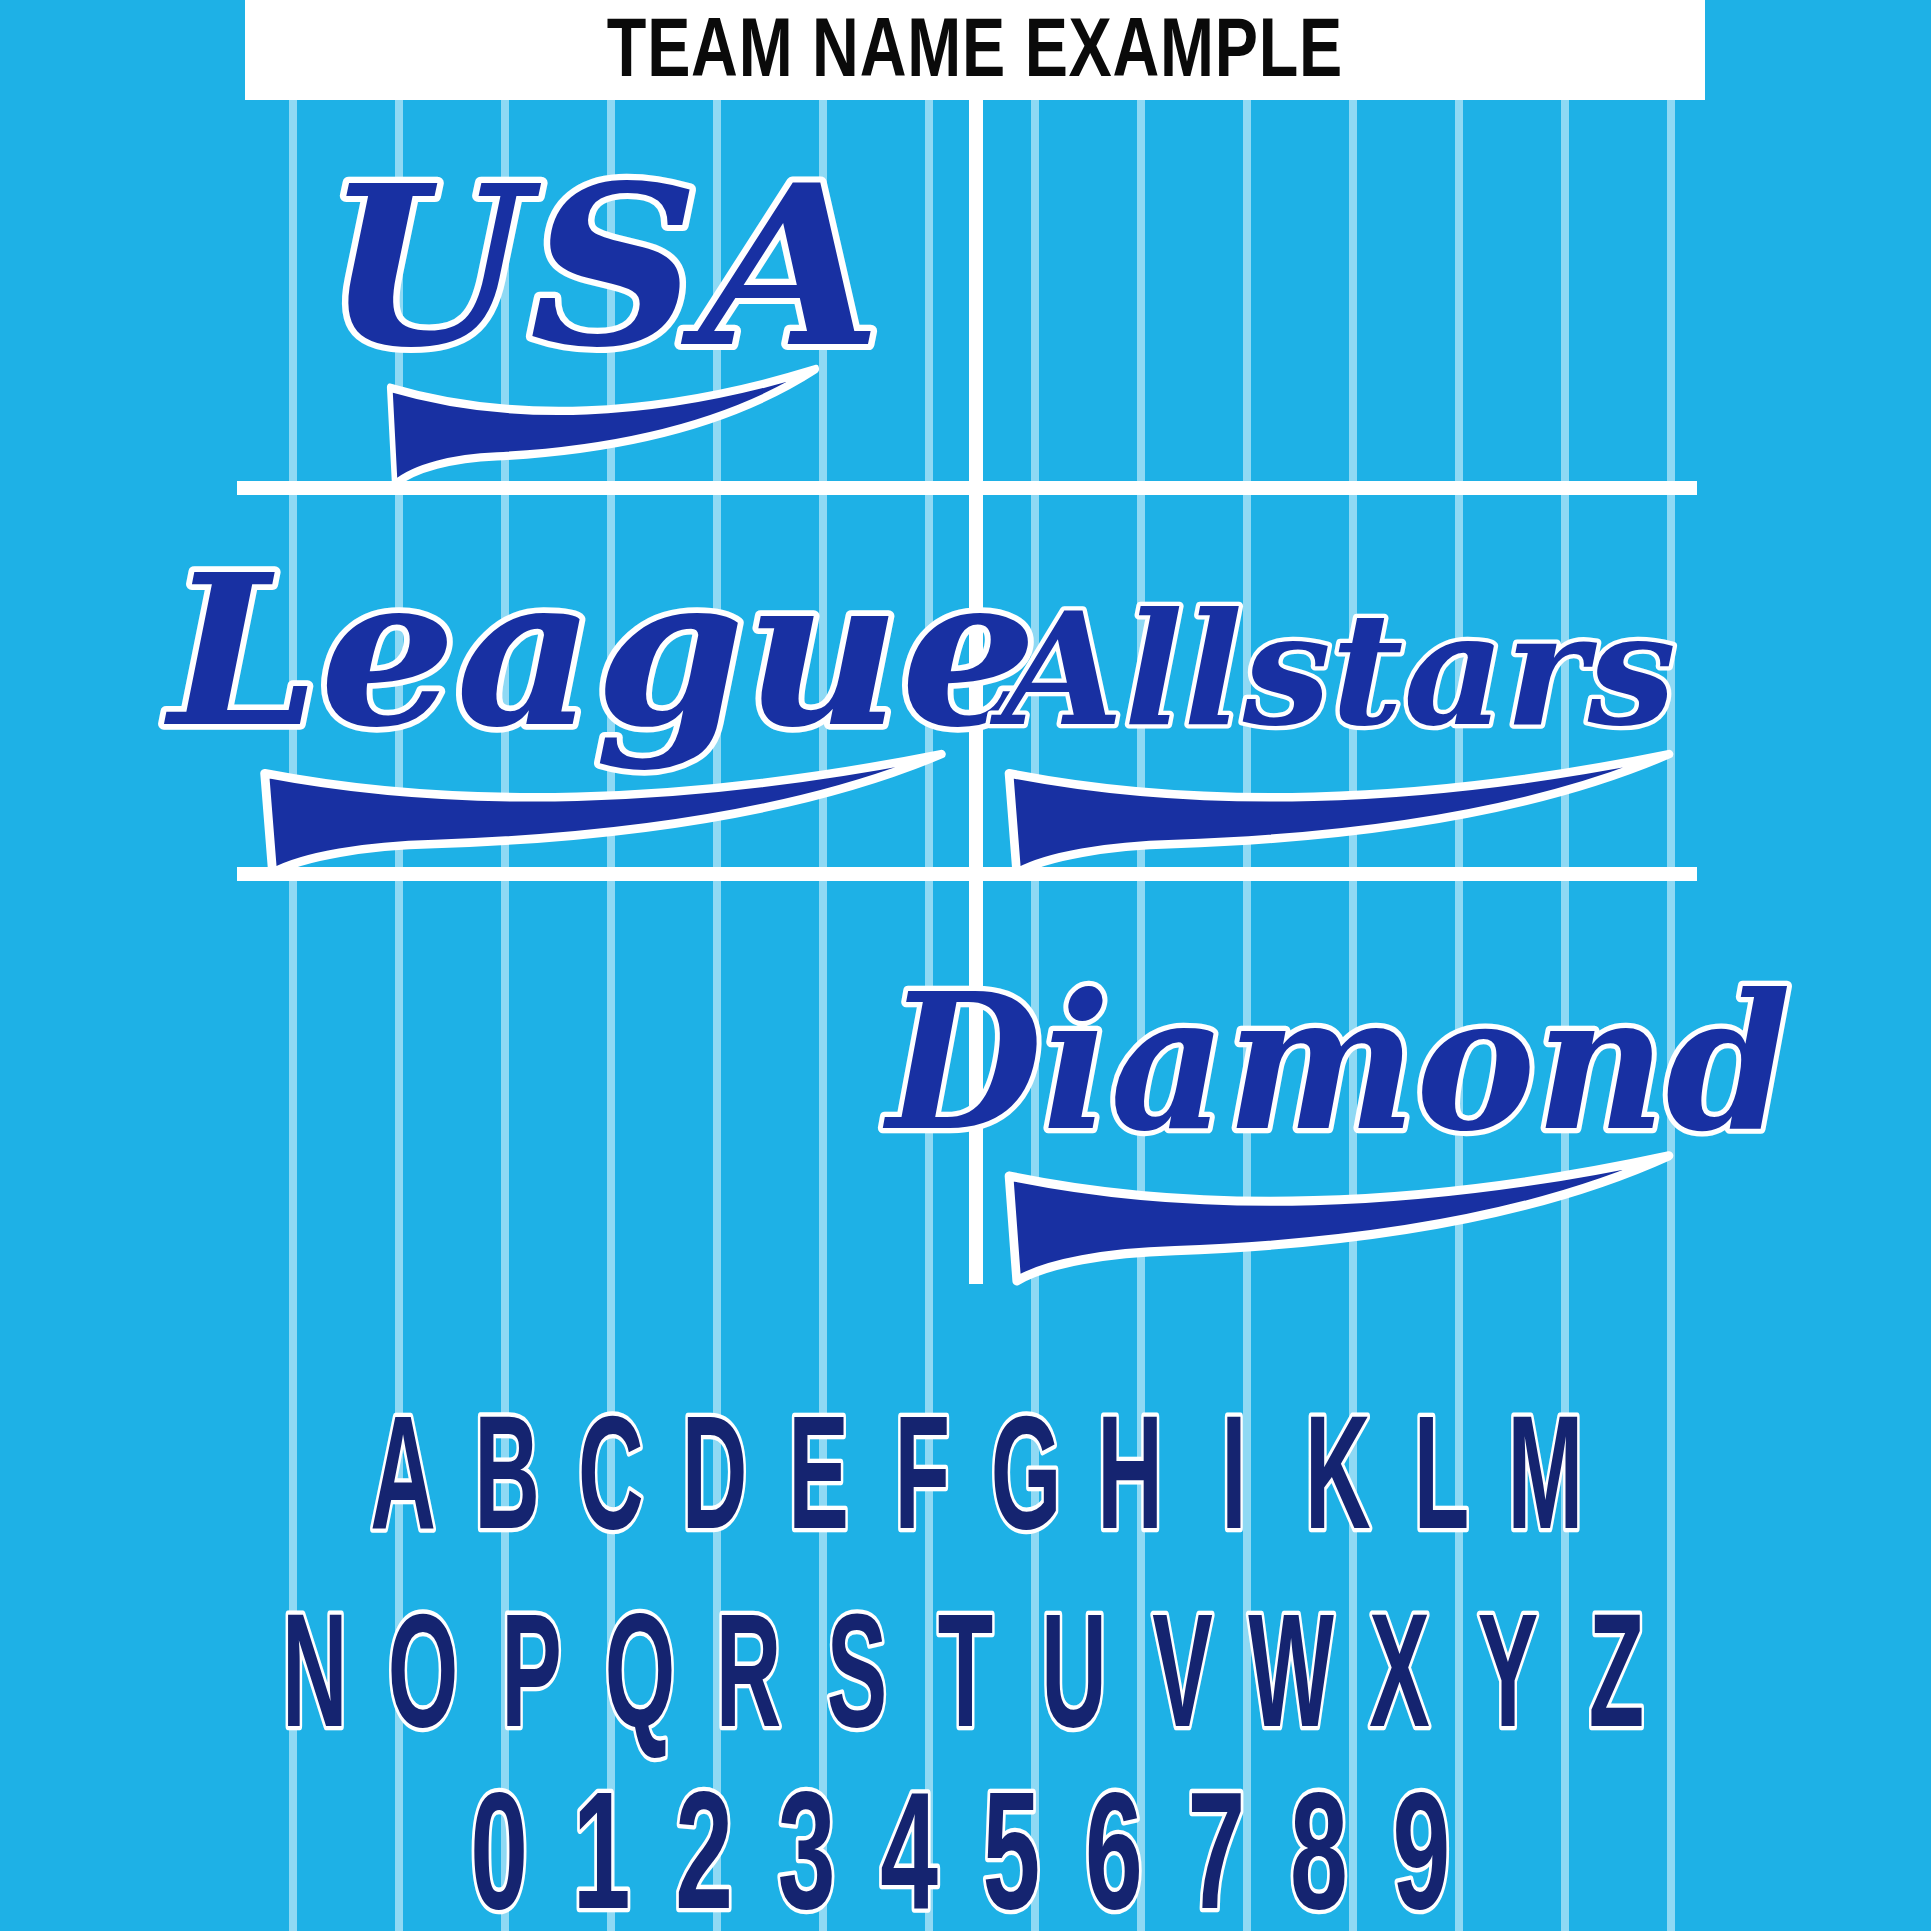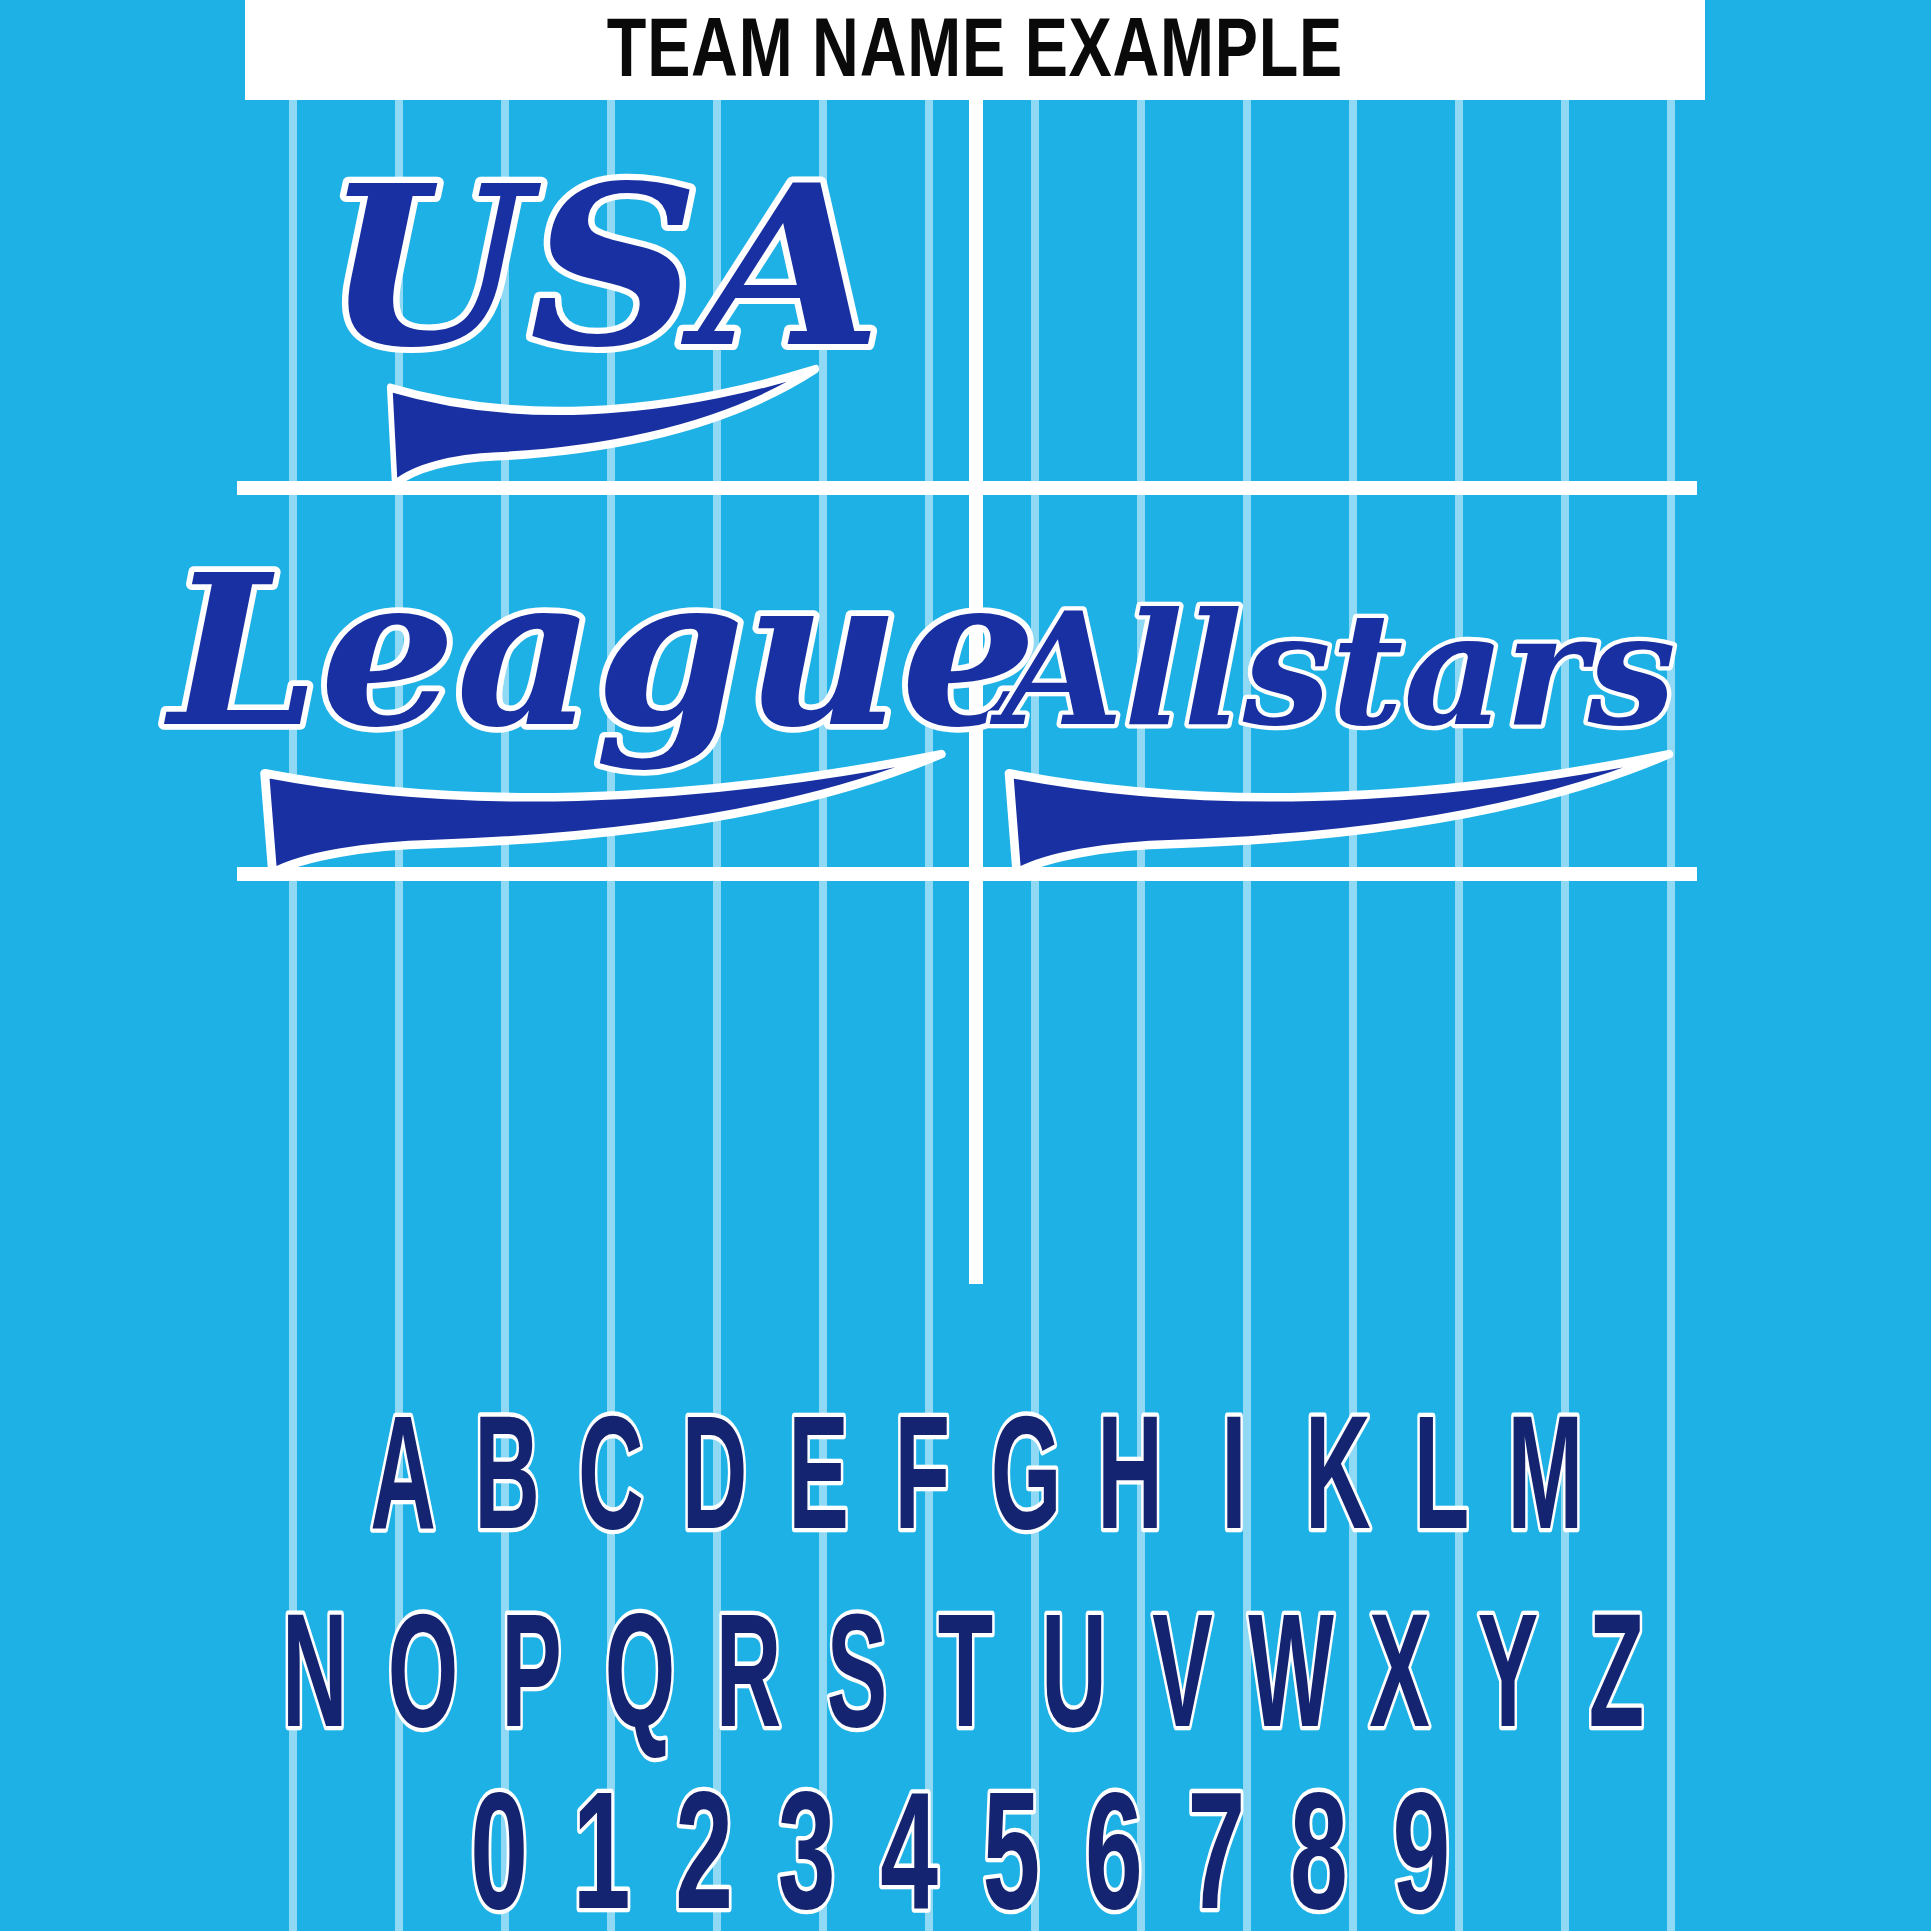--- a/index.html
+++ b/index.html
@@ -104,20 +104,28 @@
     <div class="cell cell-r2 cell-c2">
       <svg viewBox="0 0 740 390" preserveAspectRatio="none">
         <g transform="translate(20,268) scale(1,1)">
           <path class="swoosh" d="M 8,24 C 200,62 430,58 692,4 C 540,70 350,92 180,98 C 110,100 48,110 16,128 Z"></path>
         </g>
         <text class="script-name" x="370" y="240" font-size="162.5" stroke-width="8.9375">Allstars</text>
       </svg>
     </div>
 
 
+    <div class="cell cell-r3 cell-c2">
+      <svg viewBox="0 0 740 400" preserveAspectRatio="none">
+        <g transform="translate(20,268) scale(1,1)">
+          <path class="swoosh" d="M 8,24 C 200,62 430,58 692,4 C 540,70 350,92 180,98 C 110,100 48,110 16,128 Z"></path>
+        </g>
+        <text class="script-name" x="370" y="245" font-size="185.71428571428572" stroke-width="10.214285714285715">Diamond</text>
+      </svg>
+    </div>
 
 
     <div class="letter-row row-a">
       <svg viewBox="0 0 1512 155">
           <text transform="translate(172,132) scale(0.56,1)" text-anchor="middle" class="block-letter" font-size="168">A</text>
           <text transform="translate(279.54545454545456,132) scale(0.56,1)" text-anchor="middle" class="block-letter" font-size="168">B</text>
           <text transform="translate(387.0909090909091,132) scale(0.56,1)" text-anchor="middle" class="block-letter" font-size="168">C</text>
           <text transform="translate(494.6363636363636,132) scale(0.56,1)" text-anchor="middle" class="block-letter" font-size="168">D</text>
           <text transform="translate(602.1818181818182,132) scale(0.56,1)" text-anchor="middle" class="block-letter" font-size="168">E</text>
           <text transform="translate(709.7272727272727,132) scale(0.56,1)" text-anchor="middle" class="block-letter" font-size="168">F</text>

